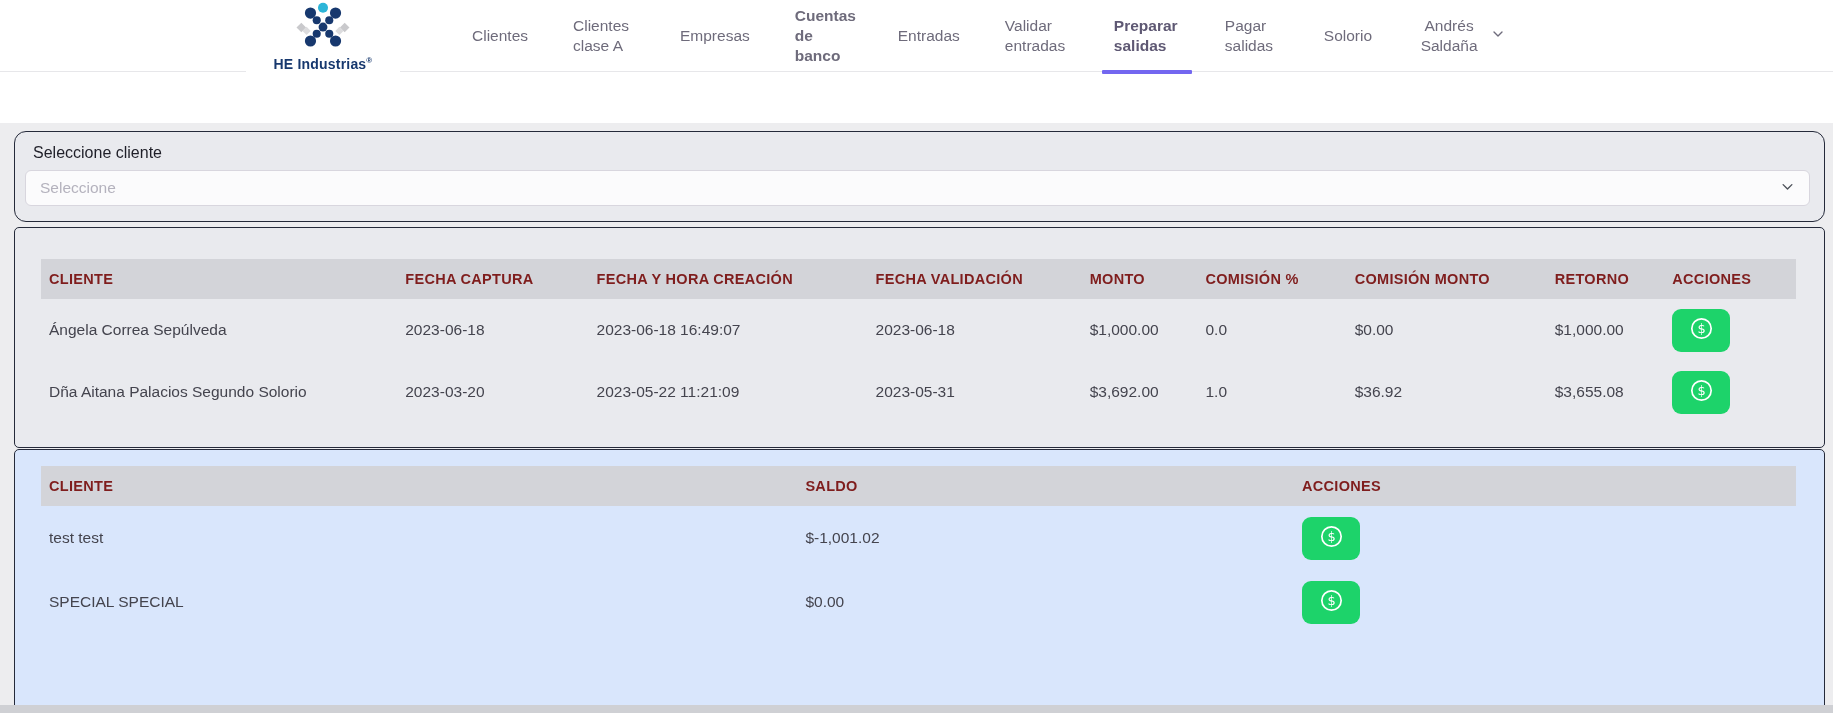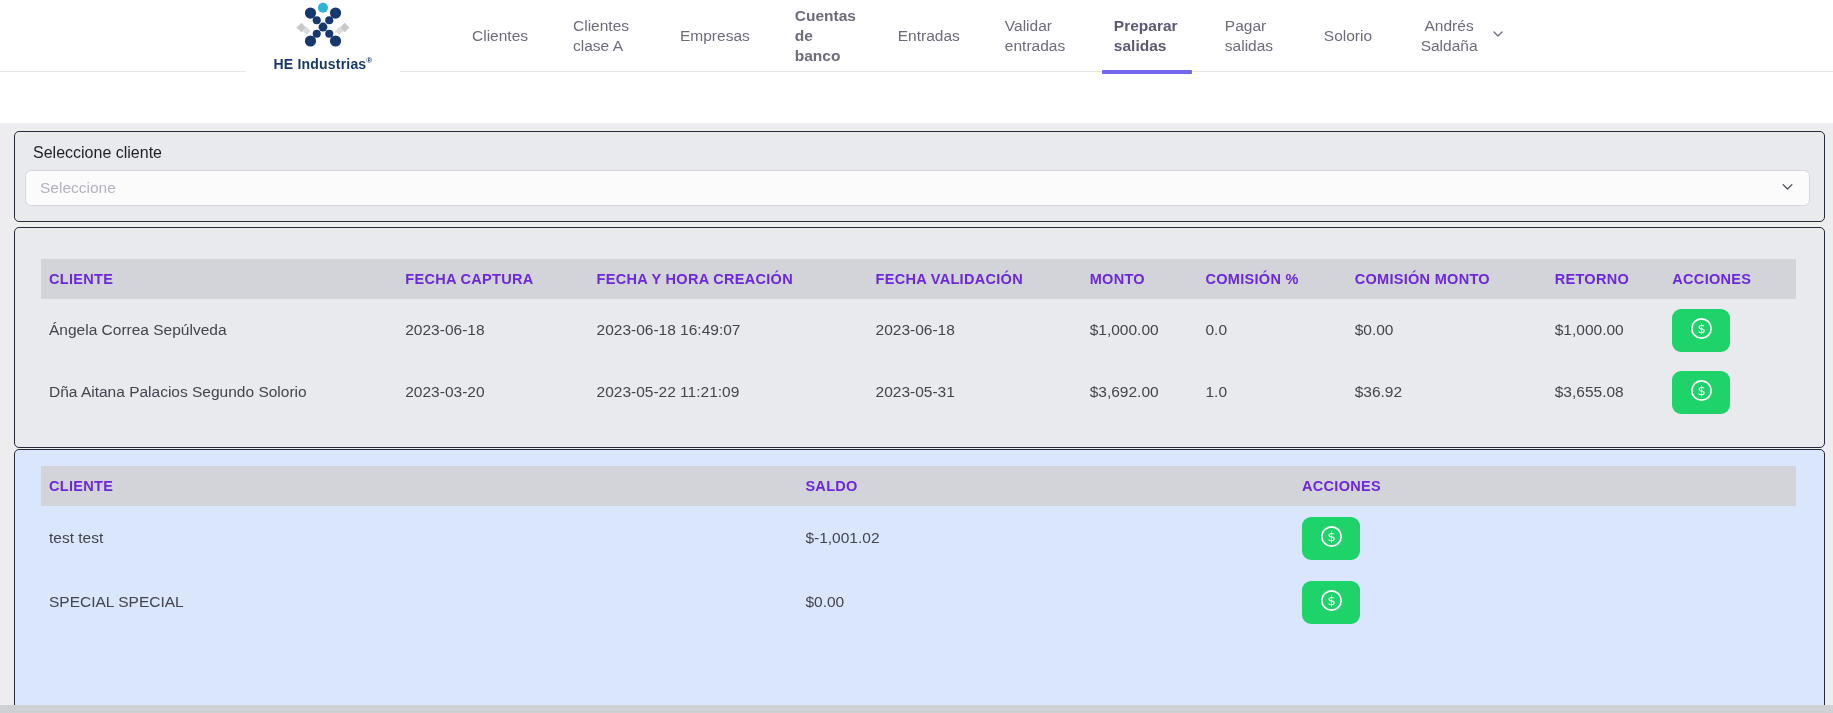--- a/index.html
+++ b/index.html
@@ -23,31 +23,31 @@
 
   .user-menu { display:flex; align-items:center; gap:9px; height:72px; cursor:pointer; }
   .user-name { width:64px; text-align:center; font-size:15.5px; line-height:1.3; color:#6e6b7b; }
 
   
   .gray-area { position:absolute; top:123px; left:0; right:0; bottom:0; background:#ededef; z-index:1; }
 
   
   .card { position:absolute; left:14px; right:8px; background:#e9eaee;
           border:1px solid #252a3a; border-radius:5px; z-index:2; }
-  .card-select { top:131px; height:91px; padding:10px 14px 0 10px; }
+  .card-select { top:131px; height:91px; padding:10px 14px 0 10px;border-radius:12px; }
   .select-label { font-size:16px; color:#1f1f28; margin:2px 0 8px 8px; }
   .select-box { height:36px; background:#fbfbfc; border:1px solid #d8d6de; border-radius:6px;
                 display:flex; align-items:center; justify-content:space-between;
                 padding:0 14px; cursor:pointer; }
   .select-placeholder { font-size:15.5px; color:#b4b2bd; }
 
   .card-table { top:227px; height:221px; padding:31px 28px 0 26px; }
   table { width:100%; border-collapse:collapse; table-layout:fixed; }
   th { background:#d3d4d9; height:40px; text-align:left; padding-left:8px;
-       font-size:14.5px; font-weight:700; color:#6d28d9; letter-spacing:.3px; white-space:nowrap; }
+       font-size:14.5px; font-weight:700; color:#7f1d1d; letter-spacing:.3px; white-space:nowrap; }
   td { height:62px; padding-left:8px; font-size:15.5px; color:#44444e; white-space:nowrap; overflow:hidden; }
 
   .card-classa { top:449px; height:420px; background:#d9e6fc; padding:16px 28px 0 26px; }
   .classa-title { text-align:center; font-size:26px; color:#2e323f; margin:4px 0 21px; }
   .card-classa td { height:64px; }
 
   .btn-money { width:58px; height:43px; background:#1dd36a; border:none; border-radius:9px;
                display:flex; align-items:center; justify-content:center; cursor:pointer; }
 
   .bottom-bar { position:absolute; left:0; right:0; bottom:0; height:8px; background:#cfd0d4; z-index:20; }

